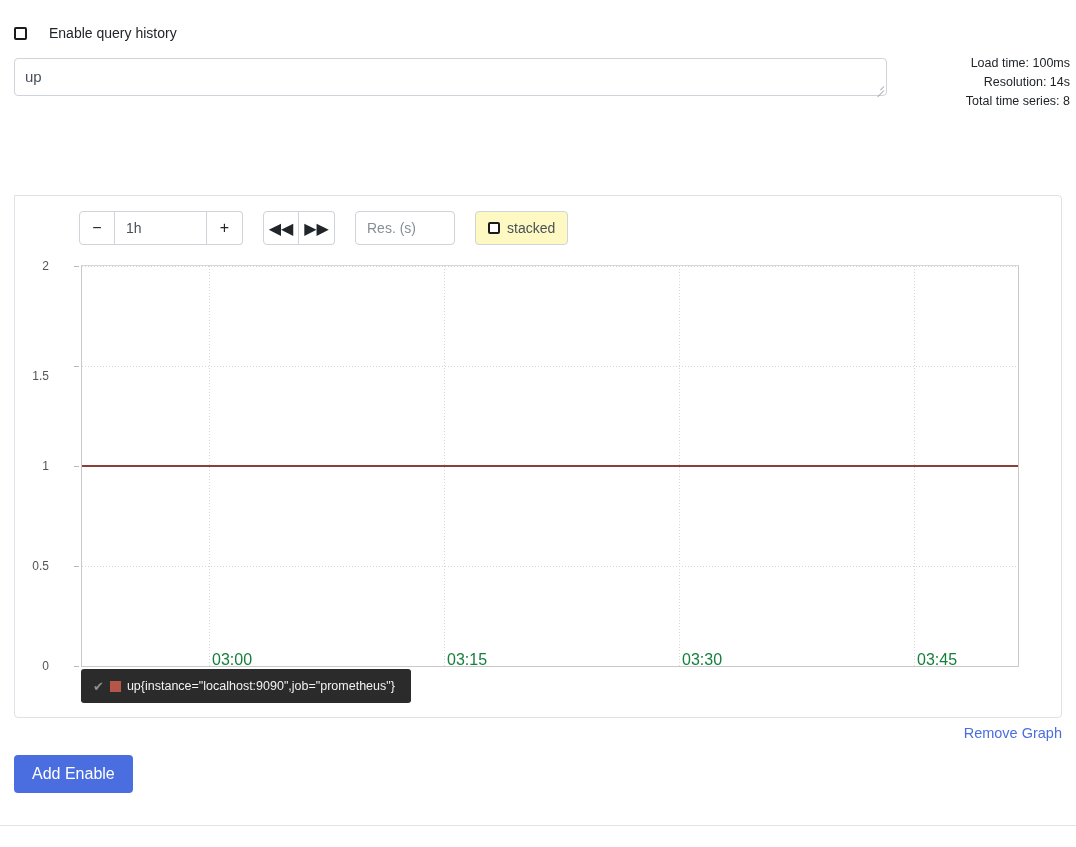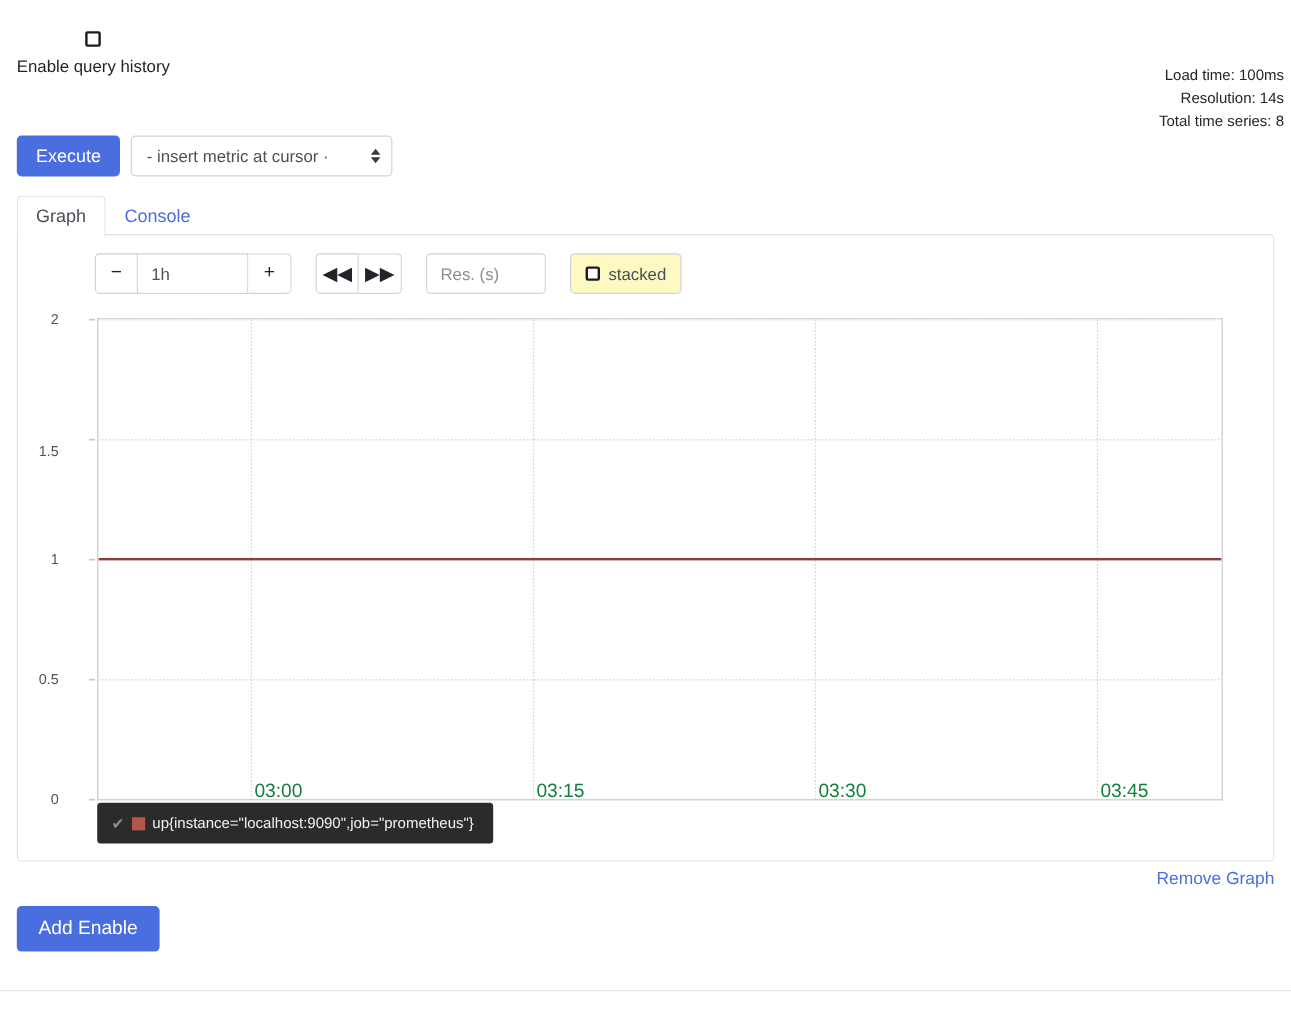--- a/index.html
+++ b/index.html
@@ -10,21 +10,21 @@
     font-family: "Liberation Sans", sans-serif;
     color: #212529;
     overflow: hidden;
   }
 
   .page { position: relative; width: 1076px; height: 847px; }
 
   
   .history-row {
     position: absolute; left: 14px; top: 26px;
-    display: flex; align-items: center; gap: 9px; flex-direction: column;
+    display: flex; align-items: center; gap: 22px;
   }
   .chk {
     width: 13px; height: 13px;
     border: 2px solid #1b1b1b;
     border-radius: 2px;
     background: #fff;
     display: inline-block;
     flex: none;
   }
   .history-label { font-size: 14px; color: #212529; line-height: 1; }
@@ -274,42 +274,35 @@
 </head>
 <body>
 
 <div class="page">
 
   <div class="history-row">
     <span class="chk"></span>
     <span class="history-label">Enable query history</span>
   </div>
 
+  <div class="expr-wrap">
+    <textarea class="expr" spellcheck="false" placeholder="Expression (press Shift+Enter for newlines)" style="">up</textarea>
+    <span class="resize-grip">
+      <i></i>
+        <i></i>
+    </span>
+  </div>
 
   <div class="stats">
     <div>Load time: 100ms</div>
     <div>Resolution: 14s</div>
     <div>Total time series: 8</div>
   </div>
 
-  <div class="exec-row">
-    <button class="btn-execute">Execute</button>
-    <div class="metric-select">
-      <span>- insert metric at cursor ·</span>
-      <span class="updown">
-        <b class="up"></b>
-          <b class="dn"></b>
-      </span>
-    </div>
-  </div>
-
-  <div class="tabs">
-    <div class="tab active">Graph</div>
-    <div class="tab link">Console</div>
-  </div>
+
 
   <div class="panel">
 
     <div class="controls">
 
       <div class="grp">
         <div class="ctl btn">−</div>
         <div class="ctl range-val">1h</div>
         <div class="ctl btn">+</div>
       </div>

